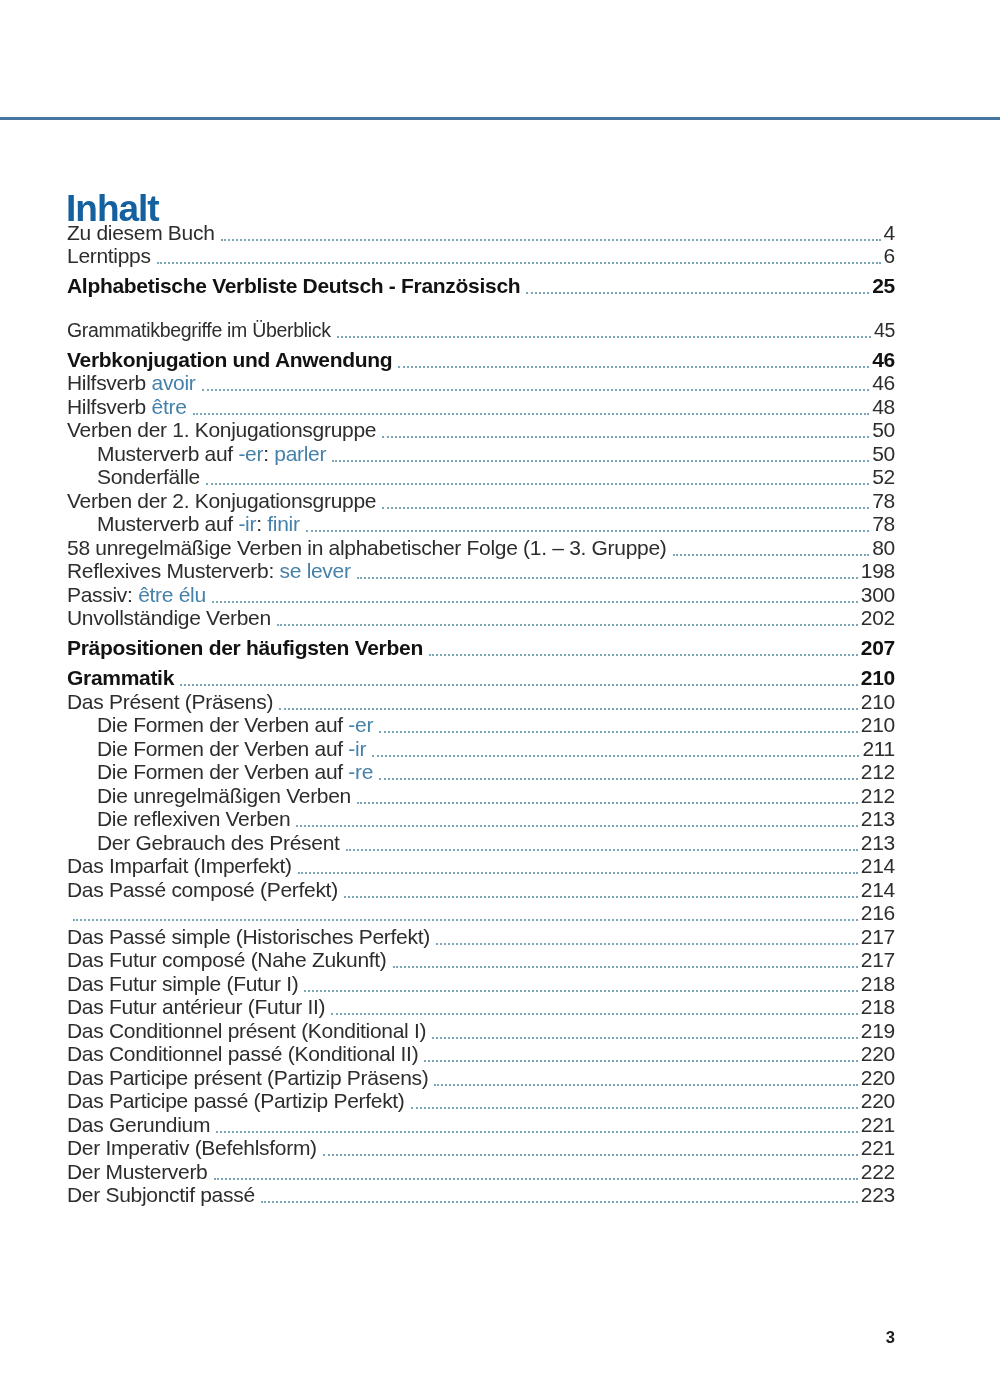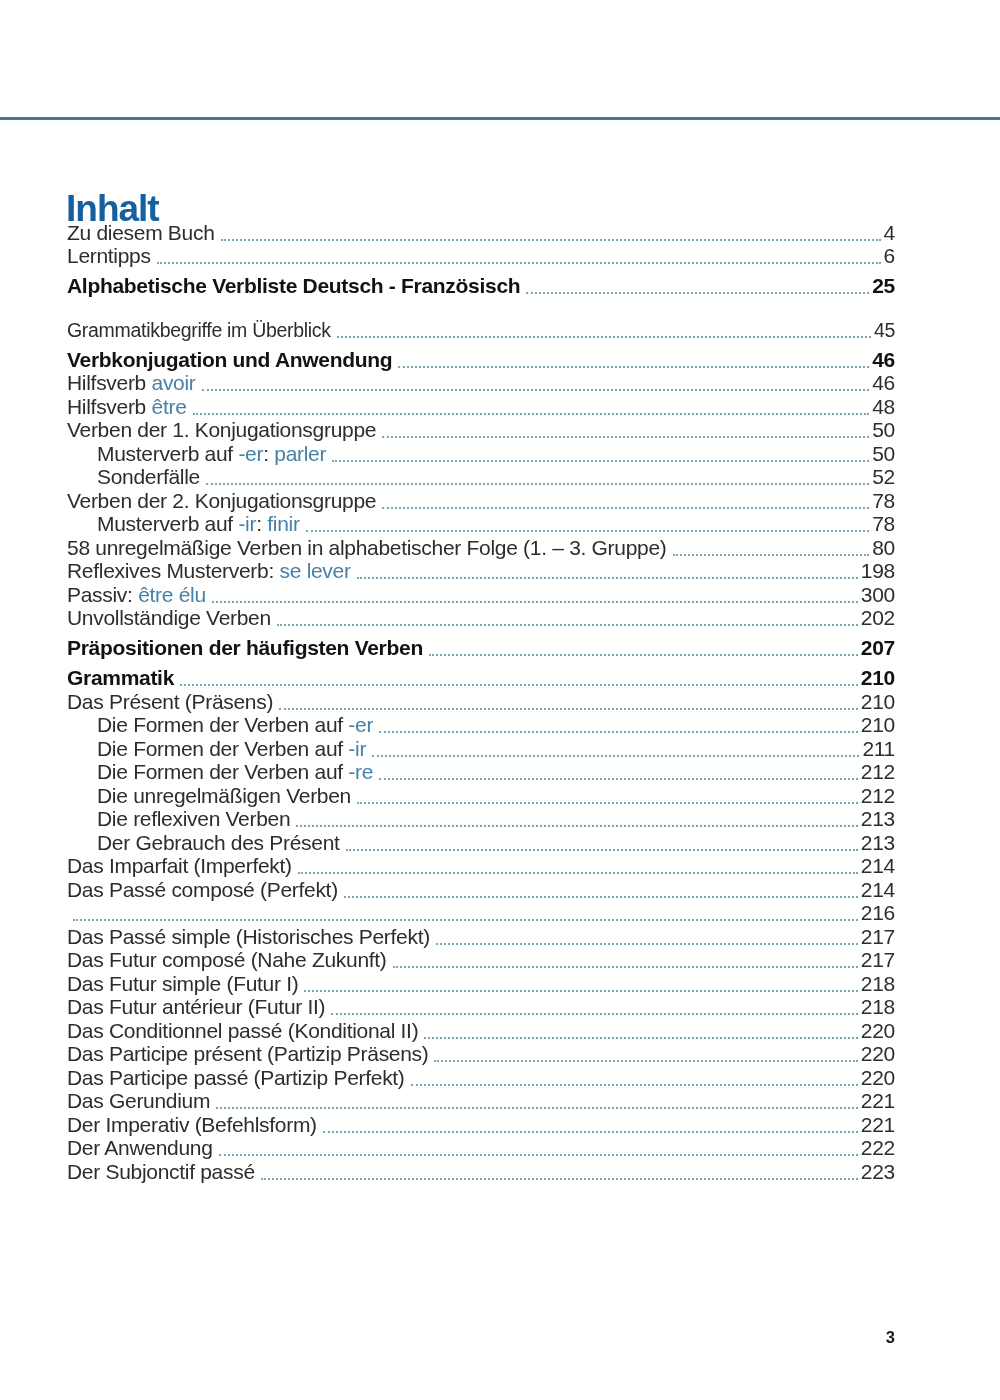--- a/index.html
+++ b/index.html
@@ -241,20 +241,25 @@
         <span class="label"><span>Das Futur simple (Futur I)</span></span>
         <span class="leader"></span>
         <span class="pagenum">218</span>
       </div>
       <div class="row">
         <span class="label"><span>Das Futur antérieur (Futur II)</span></span>
         <span class="leader"></span>
         <span class="pagenum">218</span>
       </div>
       <div class="row">
+        <span class="label"><span>Das Conditionnel présent (Konditional I)</span></span>
+        <span class="leader"></span>
+        <span class="pagenum">219</span>
+      </div>
+      <div class="row">
         <span class="label"><span>Das Conditionnel passé (Konditional II)</span></span>
         <span class="leader"></span>
         <span class="pagenum">220</span>
       </div>
       <div class="row">
         <span class="label"><span>Das Participe présent (Partizip Präsens)</span></span>
         <span class="leader"></span>
         <span class="pagenum">220</span>
       </div>
       <div class="row">
@@ -266,21 +271,21 @@
         <span class="label"><span>Das Gerundium</span></span>
         <span class="leader"></span>
         <span class="pagenum">221</span>
       </div>
       <div class="row">
         <span class="label"><span>Der Imperativ (Befehlsform)</span></span>
         <span class="leader"></span>
         <span class="pagenum">221</span>
       </div>
       <div class="row">
-        <span class="label"><span>Der Anwendung</span></span>
+        <span class="label"><span>Der Musterverb</span></span>
         <span class="leader"></span>
         <span class="pagenum">222</span>
       </div>
       <div class="row">
         <span class="label"><span>Der Subjonctif passé</span></span>
         <span class="leader"></span>
         <span class="pagenum">223</span>
       </div>
     </div>
   <div class="footer-pagenum">3</div>

